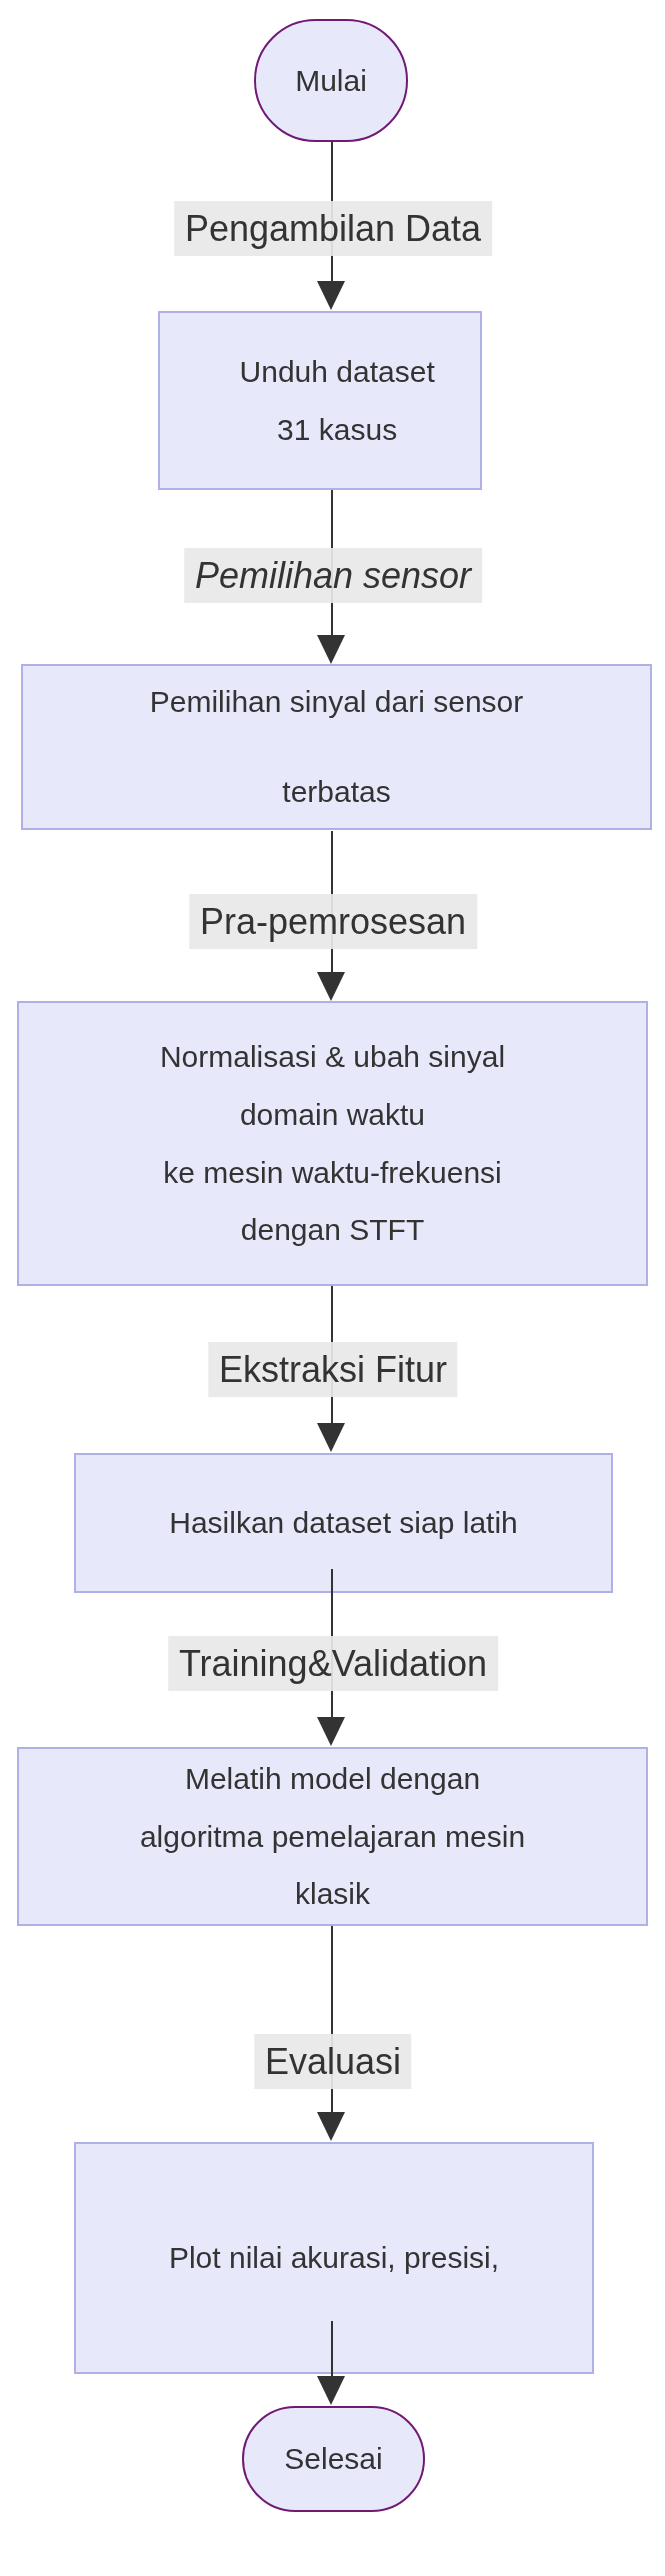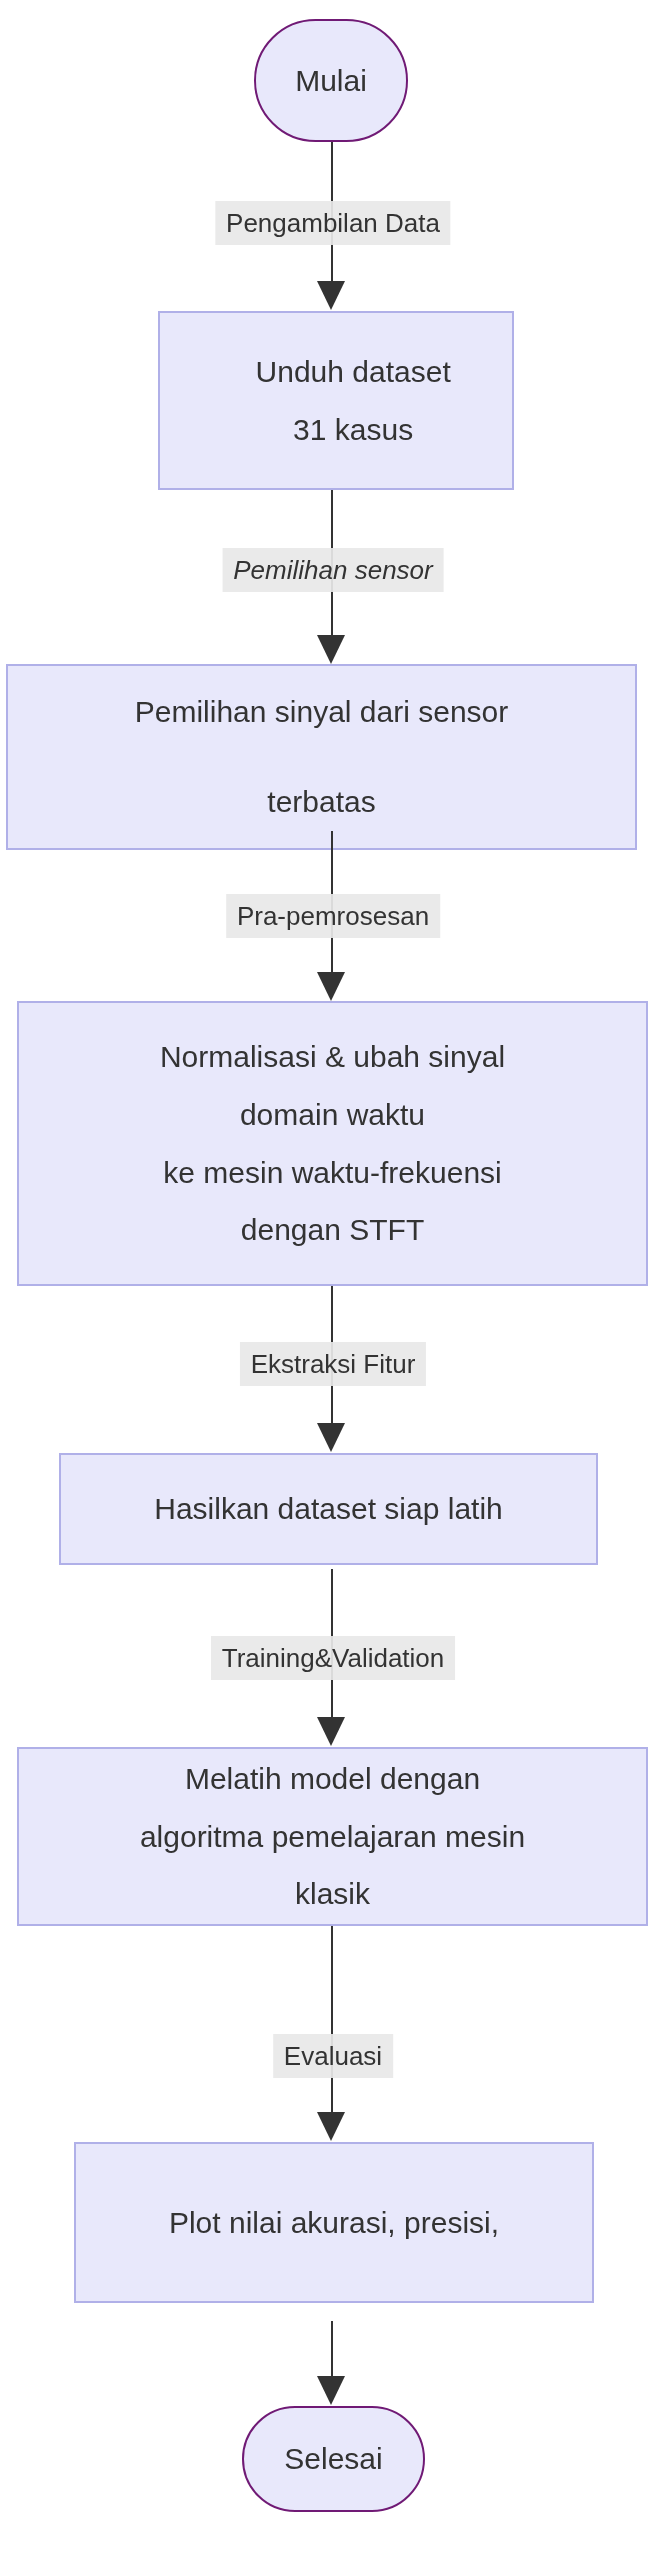--- a/index.html
+++ b/index.html
@@ -61,21 +61,21 @@
     border-left: 14.8px solid transparent;
     border-right: 14.8px solid transparent;
     border-top: 29.5px solid #333333;
   }
   .edge-label {
     position: absolute;
     left: 50%;
     transform: translateX(-50%);
     background: rgba(232,232,232,0.92);
     padding: 6.7px 10.7px;
-    font-size: 26px;
+    font-size: 36px;
     color: #333333;
     white-space: nowrap;
     text-align: center;
   }
   
   #node-start  { left: 254px; top: 19px;   width: 154px; height: 123px; }
   #node-end    { left: 242px; top: 2406px; width: 183px; height: 106px; border-radius: 61px; }
 
   #line-1 { top: 142px;  height: 142px; }
   #line-2 { top: 490px;  height: 148px; }
@@ -93,26 +93,26 @@
   #arrow-6 { top: 2112px; }
   #arrow-7 { top: 2376px; }
 
   #label-1 { top: 201px;  }
   #label-2 { top: 548px; font-style: italic;  }
   #label-3 { top: 894px; }
   #label-4 { top: 1342px; }
   #label-5 { top: 1636px; }
   #label-6 { top: 2034px; }
 
-  #box-1 { left: 158px; top: 311px;  width: 356px; height: 179px; padding-left: 41px; }
-  #box-2 { left: 6px;  top: 664px;  width: 631px; height: 186px; gap: 32px; }
+  #box-1 { left: 158px; top: 311px;  width: 324px; height: 179px; padding-left: 41px; }
+  #box-2 { left: 21px;  top: 664px;  width: 631px; height: 166px; gap: 32px; }
   #box-3 { left: 17px;  top: 1001px; width: 631px; height: 285px; }
-  #box-4 { left: 59px;  top: 1453px; width: 539px; height: 112px; }
+  #box-4 { left: 74px;  top: 1453px; width: 539px; height: 140px; }
   #box-5 { left: 17px;  top: 1747px; width: 631px; height: 179px; }
-  #box-6 { left: 74px; top: 2142px; width: 520px; height: 161px; }
+  #box-6 { left: 74px; top: 2142px; width: 520px; height: 232px; }
 </style>
 </head>
 <body>
 
 <div class="canvas">
 
   <div class="stadium" id="node-start">
     <span>Mulai</span>
   </div>
 

